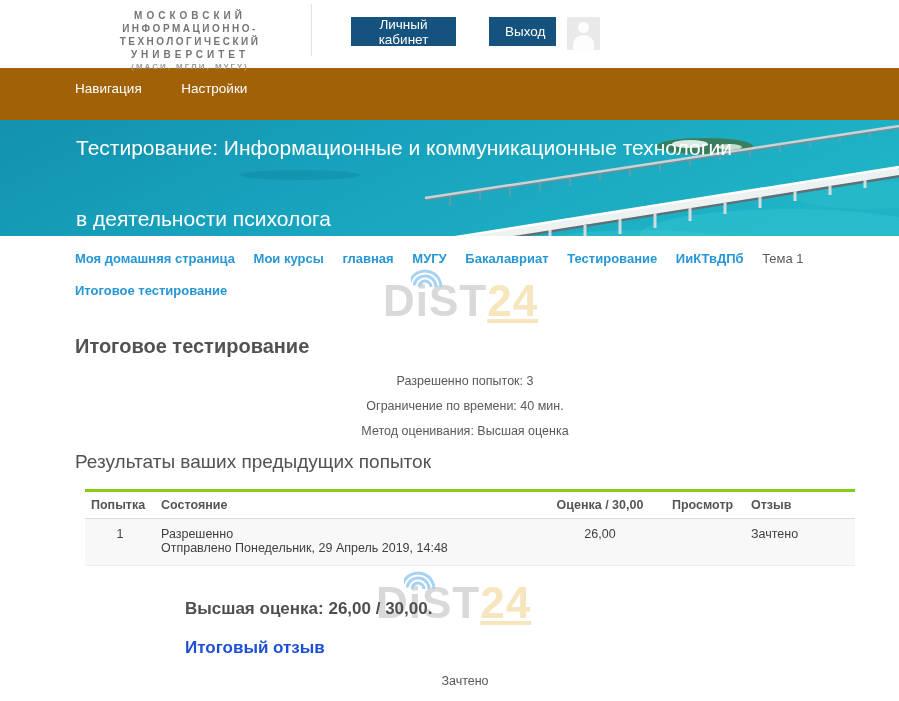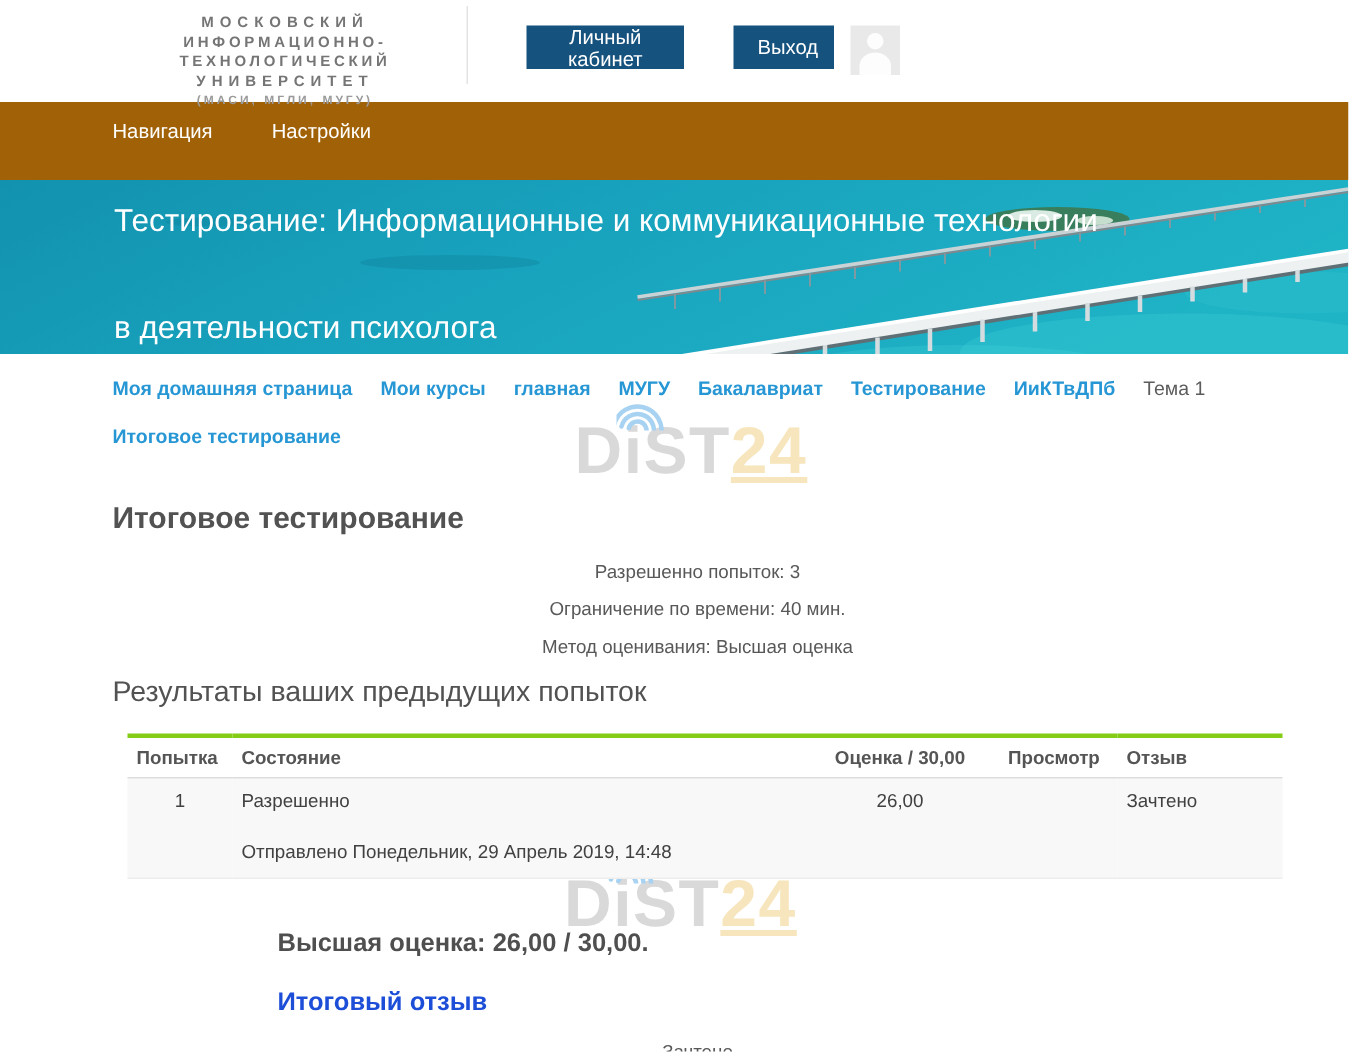--- a/index.html
+++ b/index.html
@@ -58,21 +58,21 @@
                   font-size:12.5px; color:#414141; }
   table.results th { border-top:3px solid #84cc16; border-bottom:1px solid #dcdcdc;
                      padding:6px 6px; font-weight:bold; color:#555; }
   table.results td { background:#f8f8f8; padding:8px 6px 10px; vertical-align:top;
                      border-bottom:1px solid #ededed; }
   .c1 { width:70px; }  .c2 { width:385px; } .c3 { width:120px; }
   .c4 { width:85px; }  .c5 { width:110px; }
   .th-left { text-align:left; } .th-center { }
   .th-pad { padding-left:12px !important; }
   .td-center { text-align:center; }
-  .state-detail { margin-top:20px; }
+  .state-detail { margin-top:0; }
 
   .best-grade { margin:33px 0 0 110px; font-size:17px; font-weight:bold; color:#4f4f4f; }
   .final-heading { margin:19px 0 0 110px; font-size:17px; font-weight:bold; color:#1d4ed8; }
   .final-value { margin-top:16px; text-align:center; font-size:12.5px; color:#585858; }
 
   
   .watermark { position:absolute; z-index:0; font-weight:bold; font-size:44px;
                letter-spacing:1px; white-space:nowrap; }
   .wm1 { left:383px; top:40px; }
   .wm2 { left:376px; top:342px; }

